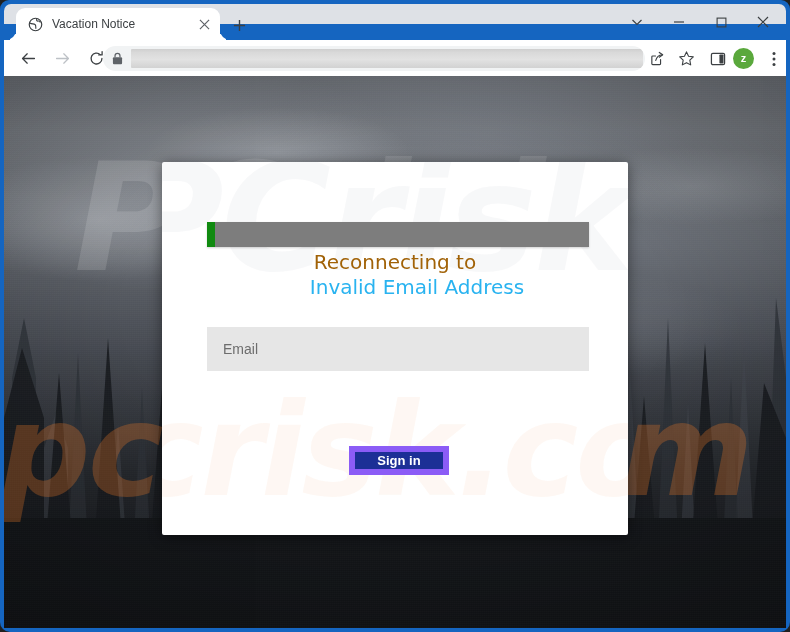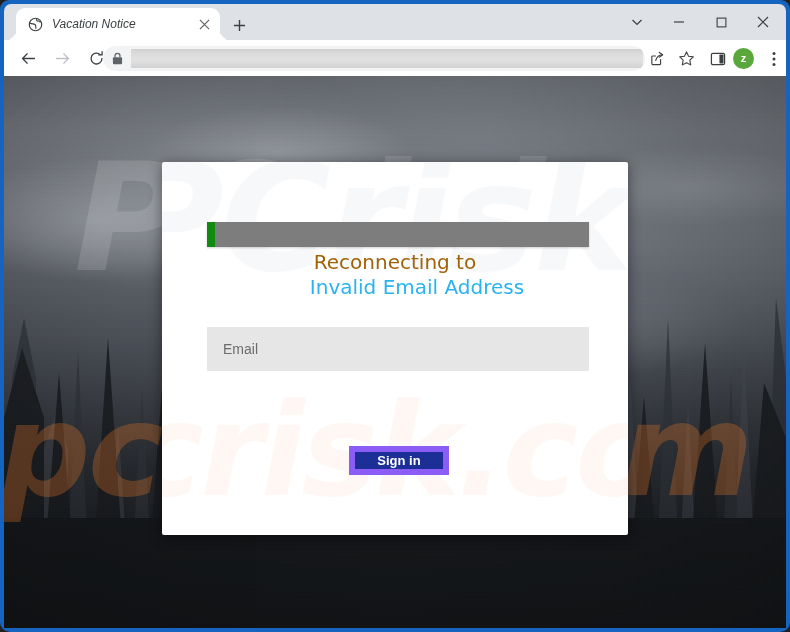--- a/index.html
+++ b/index.html
@@ -24,25 +24,24 @@
     box-sizing: border-box;
     border-radius: 9px 9px 10px 10px;
     overflow: hidden;
   }
 
   
   #title-bar {
     position: absolute;
     left: 4px; top: 4px;
     width: 782px;
-    height: 44px;
+    height: 20px;
     background: #dee1e6;
     border-radius: 7px 7px 0 0;
     box-sizing: border-box;
-    font-style: italic;
   }
   #tab {
     position: absolute;
     left: 12px; top: 4px;
     width: 204px;
     height: 32px;
     background: #ffffff;
     border-radius: 9px 9px 0 0;
     box-sizing: border-box;
     display: flex;

